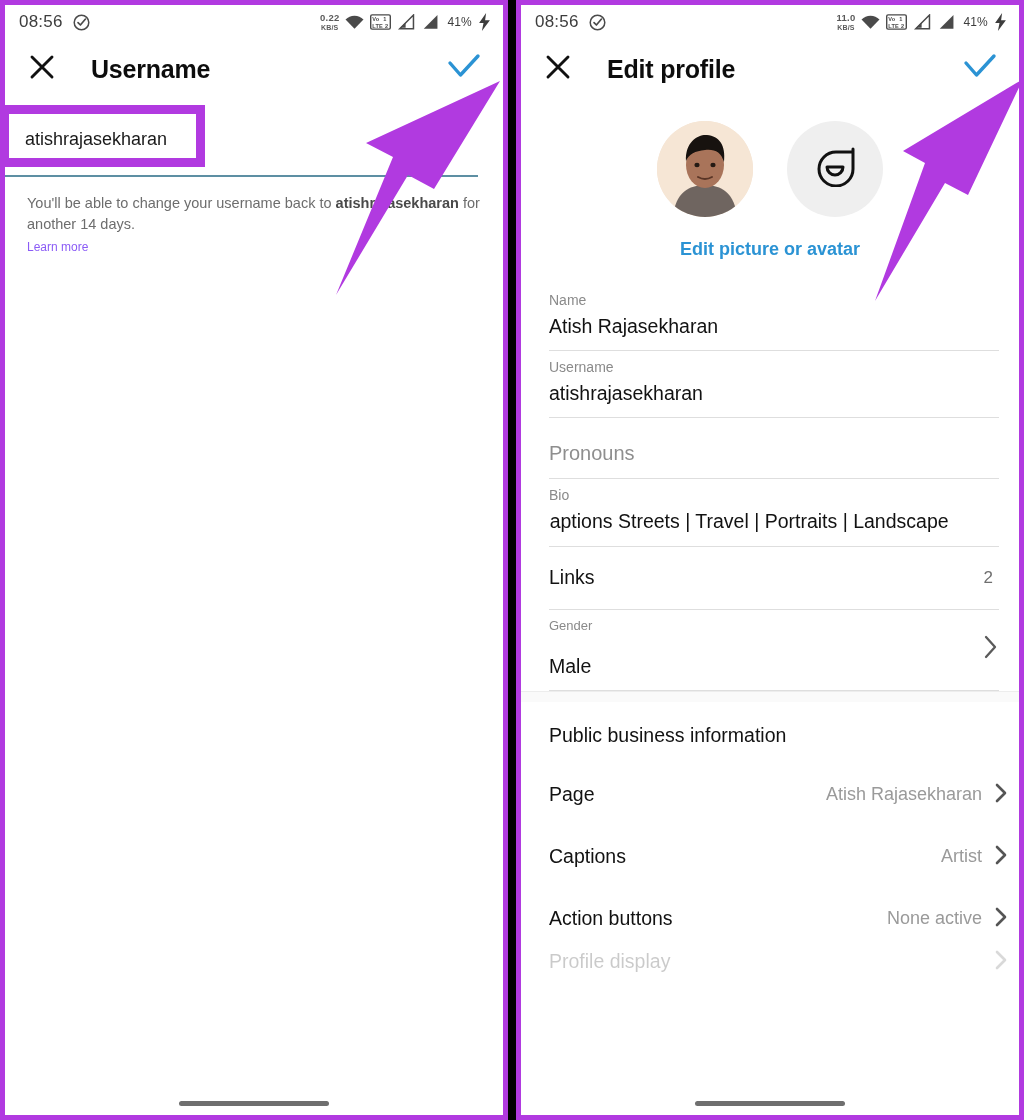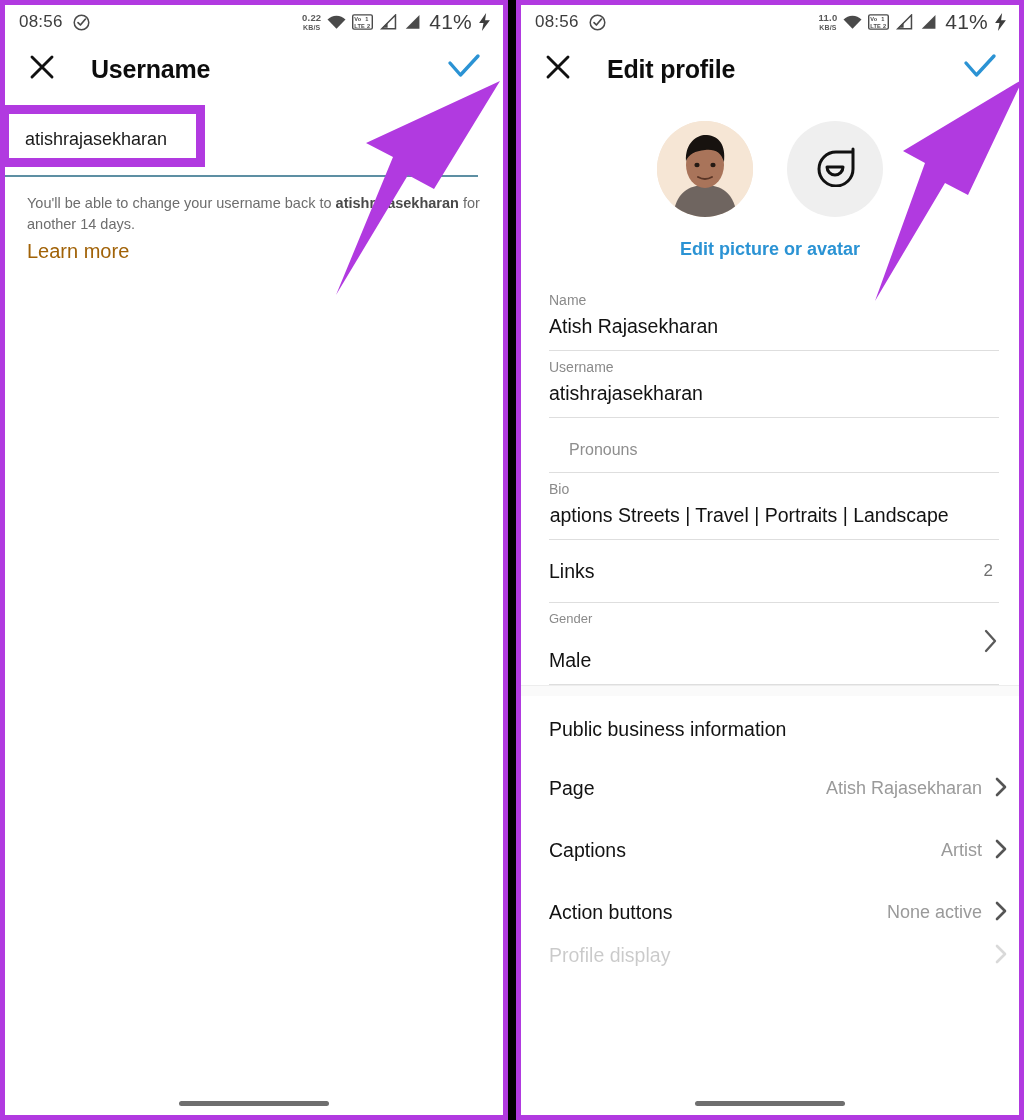--- a/index.html
+++ b/index.html
@@ -37,21 +37,21 @@
     padding:0 12px 0 14px;
     font-size:17px;color:#3c3c3c;
     letter-spacing:.2px;
   }
   .sb-left{display:flex;align-items:center;gap:9px;}
   .sb-time{font-size:17px;color:#3d3d3d;}
   .sb-right{margin-left:auto;display:flex;align-items:center;gap:6px;}
   .sb-speed{display:flex;flex-direction:column;align-items:center;line-height:1;color:#5a5a5a;}
   .sb-speed .v{font-size:9.5px;font-weight:bold;}
   .sb-speed .u{font-size:7px;font-weight:bold;margin-top:1px;}
-  .sb-batt{font-size:21px;color:#3d3d3d;margin-left:2px;}
+  .sb-batt{font-size:12px;color:#3d3d3d;margin-left:2px;}
   .icon-sm{display:block;}
 
   
   .appbar{
     height:60px;display:flex;align-items:center;
     padding:0 20px 0 22px;position:relative;
   }
   .appbar .title{
     font-size:25px;font-weight:bold;color:#0d0d0d;
     margin-left:34px;letter-spacing:-0.2px;
@@ -79,21 +79,21 @@
     background:transparent;
     box-sizing:border-box;
   }
   .helper{
     margin:16px 20px 0 22px;
     font-size:14.5px;line-height:1.42;color:#6d6d6d;
   }
   .helper b{color:#4a4a4a;}
   .learn{
     margin:6px 0 12px 22px;
-    font-size:20px;color:#a16207;
+    font-size:12px;color:#8b5cf6;
   }
 
   
   .avatars{
     display:flex;justify-content:center;align-items:center;
     gap:34px;margin-top:22px;
   }
   .pic{
     width:96px;height:96px;border-radius:50%;
     overflow:hidden;position:relative;
@@ -109,21 +109,21 @@
   }
 
   .fields{margin-top:24px;padding:0 10px 0 0;}
   .field{
     margin:0 10px 0 28px;
     border-bottom:1px solid #dedede;
     padding:6px 0 9px 0;
   }
   .field .lab{font-size:14px;color:#8a8a8a;line-height:1.5;}
   .field .val{font-size:19.5px;color:#121212;line-height:1.55;white-space:nowrap;}
-  .field .val.placeholder{color:#8e8e8e;font-size:16px;margin-left:20px;}
+  .field .val.placeholder{color:#8e8e8e;font-size:20px;}
   .field.tall{padding-top:20px;}
   .field.bio{overflow:hidden;}
   .field.bio .val{margin-left:-34px;}
 
   .row{
     margin:0 10px 0 28px;
     border-bottom:1px solid #dedede;
     display:flex;align-items:center;
     min-height:50px;
     padding:6px 0;

